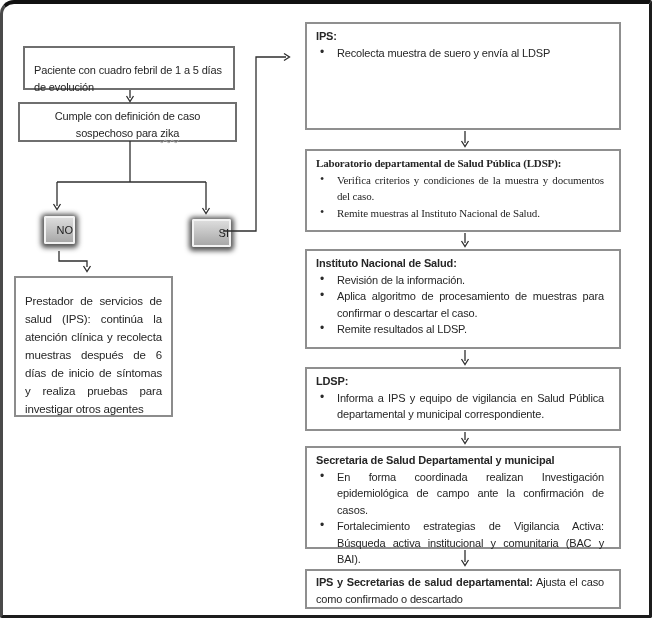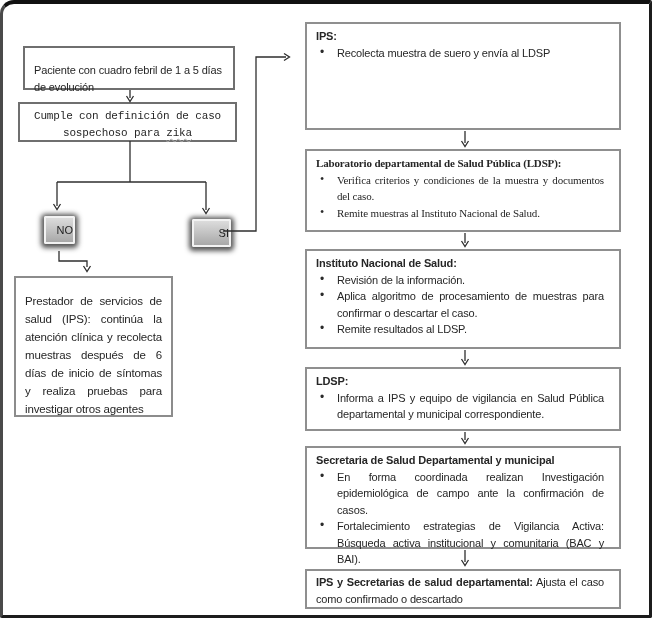--- a/index.html
+++ b/index.html
@@ -131,21 +131,21 @@
     <g>
       <path d="M462,546 V558"></path>
         <path d="M458.5,556 L462,561.5 L465.5,556"></path>
     </g>
   </svg>
 
   <div class="box lbox" style="left:20px; top:42px; width:212px; height:44px;">
     <span>Paciente con cuadro febril de 1 a 5 días de evolución</span>
   </div>
 
-  <div class="box lbox center" style="left:15px; top:98px; width:219px; height:40px; padding-top:4px;font-family:Liberation Mono, monospace;">
+  <div class="box lbox center" style="left:15px; top:98px; width:219px; height:40px; padding-top:4px;">
     <span>Cumple con definición de caso sospechoso para</span>
     <span class="zika">zika</span>
   </div>
 
   <div class="decision" style="left:41px; top:212px; width:31px; height:28px;">
     <span>NO</span>
   </div>
 
   <div class="decision" style="left:189px; top:215px; width:30px; height:28px;padding-left:35px;">
     <span>SI</span>

